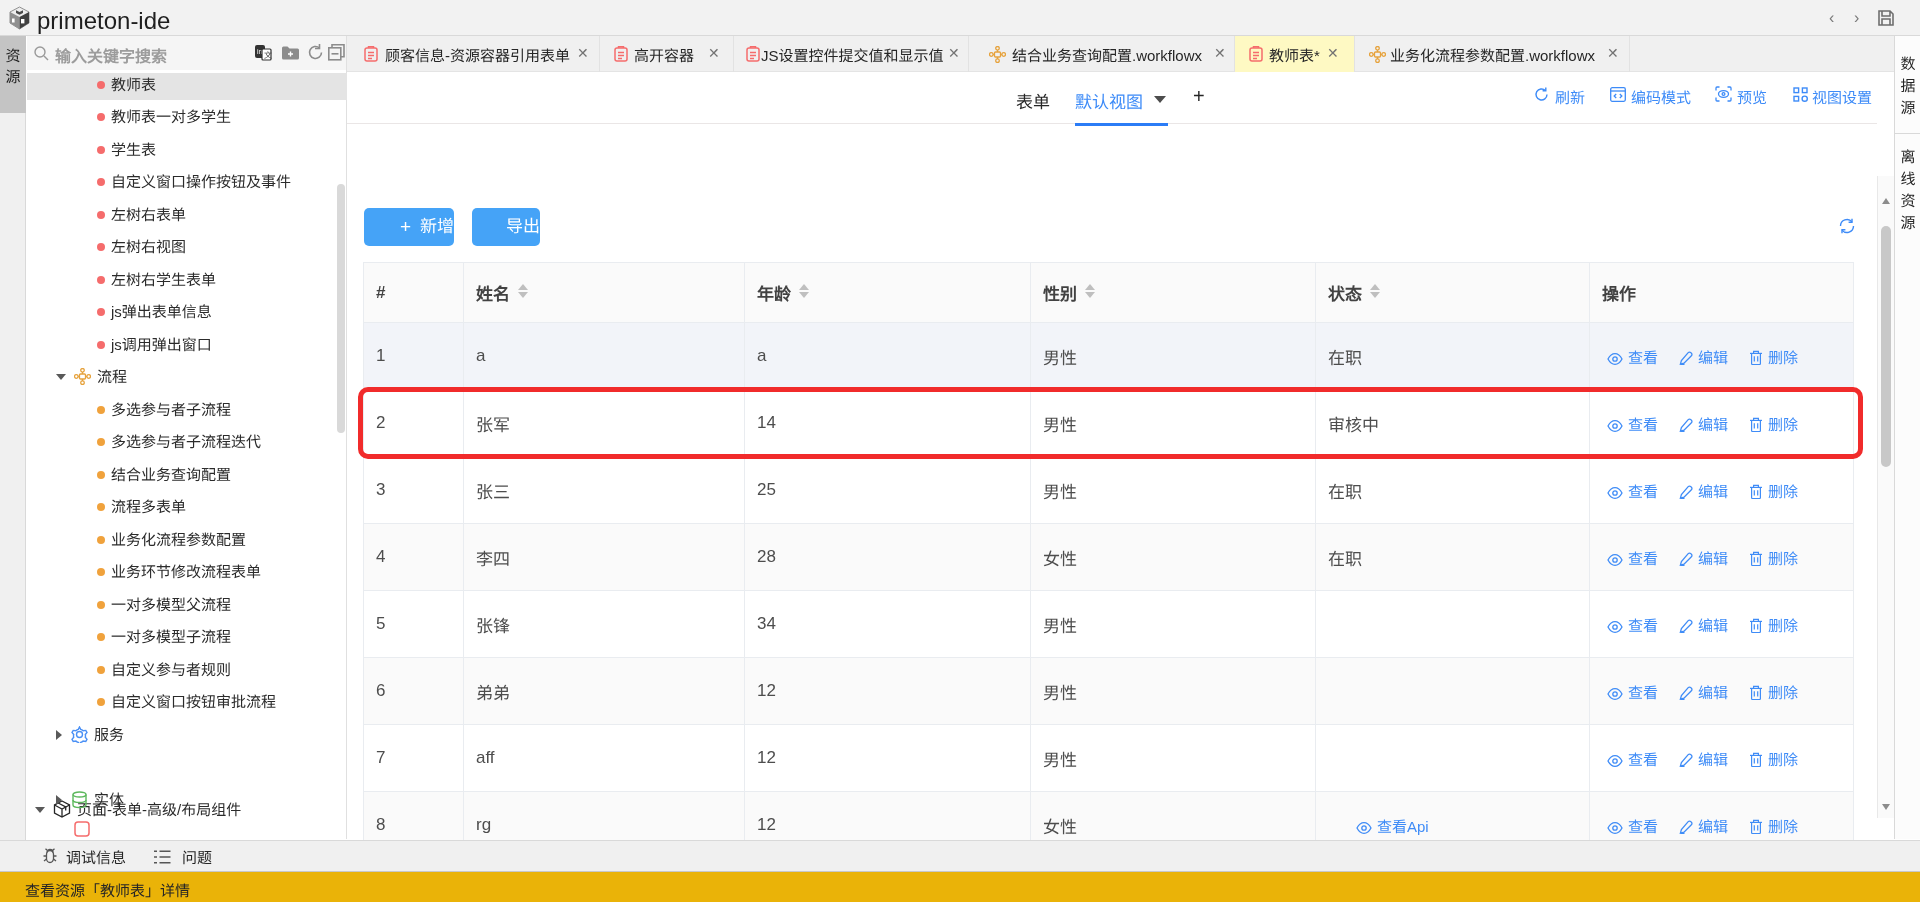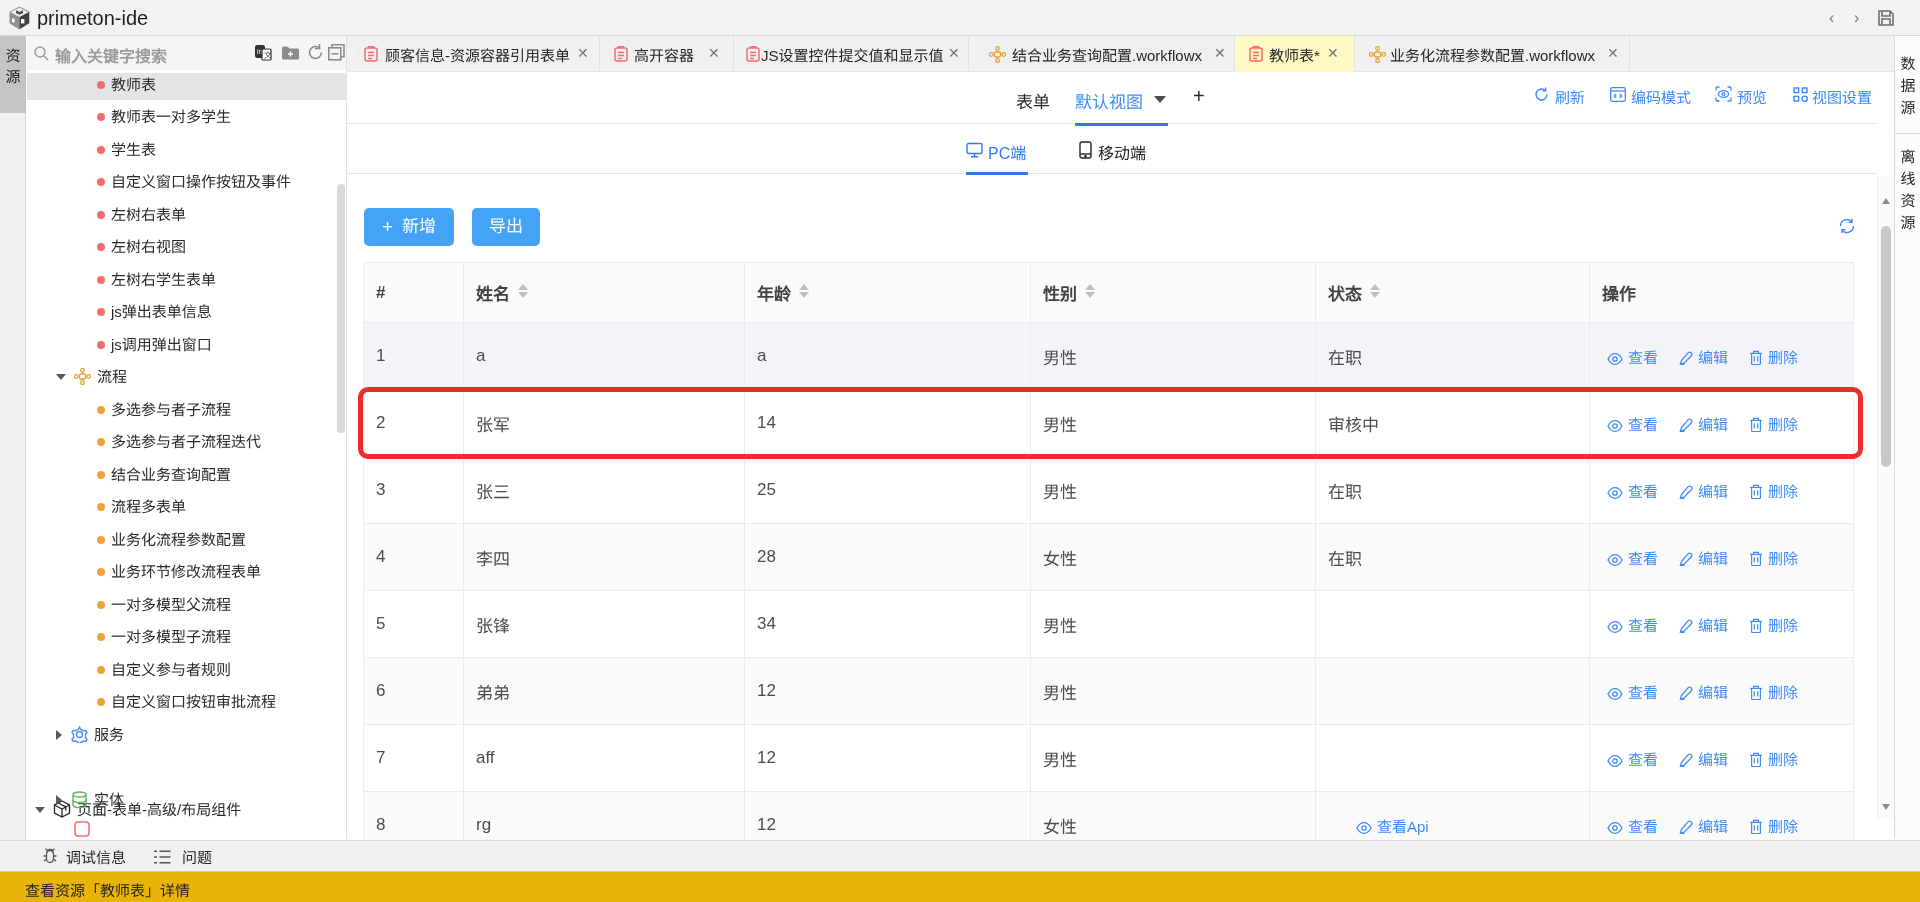--- a/index.html
+++ b/index.html
@@ -3,21 +3,21 @@
 <meta charset="utf-8">
 <title>primeton-ide</title>
 <style>
 * { margin:0; padding:0; box-sizing:border-box; }
 html,body { width:1920px; height:902px; overflow:hidden; }
 body { font-family:"Liberation Sans", sans-serif; background:#fff; position:relative; color:#262626; }
 .abs { position:absolute; }
 
 
 #topbar { position:absolute; left:0; top:0; width:1920px; height:36px; background:#f2f2f2; border-bottom:1px solid #d9d9d9; }
-#topbar .title { position:absolute; left:37px; top:7px; font-size:20px; color:#1f1f1f; }
+#topbar .title { position:absolute; left:37px; top:7px; font-size:24px; color:#1f1f1f; }
 #topbar .nav { position:absolute; top:9px; font-size:16px; color:#7a7a7a; }
 
 
 #leftstrip { position:absolute; left:0; top:36px; width:26px; height:835px; background:#f0f0f0; border-right:1px solid #d9d9d9; }
 #ziyuan { position:absolute; left:0; top:0; width:26px; height:77px; background:#c4c4c4; color:#1f1f1f; font-size:15px; text-align:center; padding-top:9px; line-height:21px; }
 
 
 #tree { position:absolute; left:27px; top:36px; width:320px; height:803px; background:#fff; border-right:1px solid #e0e0e0; }
 #searchrow { position:absolute; left:0; top:0; width:100%; height:34px; background:#f5f5f5; }
 #searchrow .ph { position:absolute; left:28px; top:7px; font-size:16px; color:#9c9c9c;font-weight:bold; }
@@ -50,21 +50,21 @@
 #viewrow .t2 { position:absolute; left:728px; top:16px; font-size:17px; color:#3d8bf8; }
 #viewrow .caret { position:absolute; left:807px; top:24px; width:0; height:0; border-left:6px solid transparent; border-right:6px solid transparent; border-top:7px solid #4d4d4d; }
 #viewrow .plus { position:absolute; left:846px; top:13px; font-size:20px; color:#262626; }
 #viewbar { position:absolute; left:728px; top:51px; width:93px; height:3px; background:#2b7cf6; }
 .ricon { position:absolute; top:14px; font-size:15px; color:#3d8bf8; white-space:nowrap; }
 #devicerow { position:absolute; left:0; top:53px; width:100%; height:49px; border-bottom:1px solid #dfe4ec; }
 #devicerow .pc { position:absolute; left:619px; top:15px; font-size:16px; color:#2f7cf6; }
 #devicerow .mob { position:absolute; left:732px; top:15px; font-size:16px; color:#262626; }
 #pcbar { position:absolute; left:619px; top:47px; width:62px; height:3px; background:#2b7cf6; }
 
-.btn { position:absolute; top:136px; height:38px; border-radius:5px; background:#45a3f7; color:#fff; font-size:17px; text-align:center; line-height:37px; }
+.btn { position:absolute; top:136px; height:38px; border-radius:5px; background:#45a3f7; color:#fff; font-size:17px; text-align:right; line-height:37px; }
 
 
 #tbl { position:absolute; left:16px; top:190px; width:1490px; border-collapse:collapse; table-layout:fixed; }
 #tbl th, #tbl td { border:1px solid #e9ecf0; padding:0 0 0 12px; text-align:left; font-weight:normal; overflow:hidden; white-space:nowrap; }
 #tbl th { height:60px; background:#fafafa; font-size:17px; color:#424242; font-weight:bold; }
 #tbl td { height:67px; font-size:17px; color:#4d4d4d; }
 .sort { display:inline-block; vertical-align:2px; margin-left:8px; }
 .sort .up { width:0; height:0; border-left:5px solid transparent; border-right:5px solid transparent; border-bottom:6px solid #bfbfbf; margin-bottom:2px; }
 .sort .dn { width:0; height:0; border-left:5px solid transparent; border-right:5px solid transparent; border-top:6px solid #bfbfbf; }
 #tbl td.ops { color:#3f8cf7; font-size:15px; padding-left:17px;margin-top:45px; }
@@ -306,38 +306,20 @@
     <div class="ricon" style="left:1390px">预览</div>
     <svg class="abs" style="left:1446px;top:15px" width="15" height="15" viewBox="0 0 15 15">
         <g fill="none" stroke="#3d8bf8" stroke-width="1.4">
           <rect x="1" y="1" width="4.6" height="4.6"></rect>
           <rect x="9.4" y="1" width="4.6" height="4.6"></rect>
           <rect x="1" y="9.4" width="4.6" height="4.6"></rect>
           <circle cx="11.7" cy="11.7" r="2.6"></circle>
         </g>
       </svg>
     <div class="ricon" style="left:1465px">视图设置</div>
-  </div>
-  <div id="devicerow">
-    <svg class="abs" style="left:619px;top:17px" width="17" height="16" viewBox="0 0 17 16">
-        <g fill="none" stroke="#2f7cf6" stroke-width="1.4">
-          <rect x="1" y="1.5" width="15" height="10" rx="1.5"></rect>
-          <path d="M8.5 12 v2.5 M5 14.8 h7"></path>
-        </g>
-      </svg>
-    <div class="pc" style="left:641px">PC端</div>
-    <svg class="abs" style="left:732px;top:16px" width="13" height="18" viewBox="0 0 13 18">
-        <g fill="none" stroke="#262626" stroke-width="1.4">
-          <rect x="1" y="1" width="11" height="16" rx="2"></rect>
-          <path d="M1 13 h11"></path>
-          <circle cx="6.5" cy="15.2" r="0.6" fill="#262626"></circle>
-        </g>
-      </svg>
-    <div class="mob" style="left:751px">移动端</div>
-    <div id="pcbar"></div>
   </div>
   <div class="btn" style="left:17px;width:90px"><span style="font-size:19px;font-weight:400;vertical-align:-1px">+</span><span style="margin-left:9px">新增</span></div>
   <div class="btn" style="left:125px;width:68px">导出</div>
   <svg class="abs" style="left:1492px;top:146px" width="16" height="16" viewBox="0 0 16 16">
       <g fill="none" stroke="#3d8bf8" stroke-width="1.4">
         <path d="M14.5 8 a6.5 6.5 0 0 1 -11.5 4.1 M1.5 8 a6.5 6.5 0 0 1 11.5 -4.1"></path>
         <path d="M13 0.8 v3.4 h-3.4 M3 15.2 v-3.4 h3.4"></path>
       </g>
     </svg>
 

